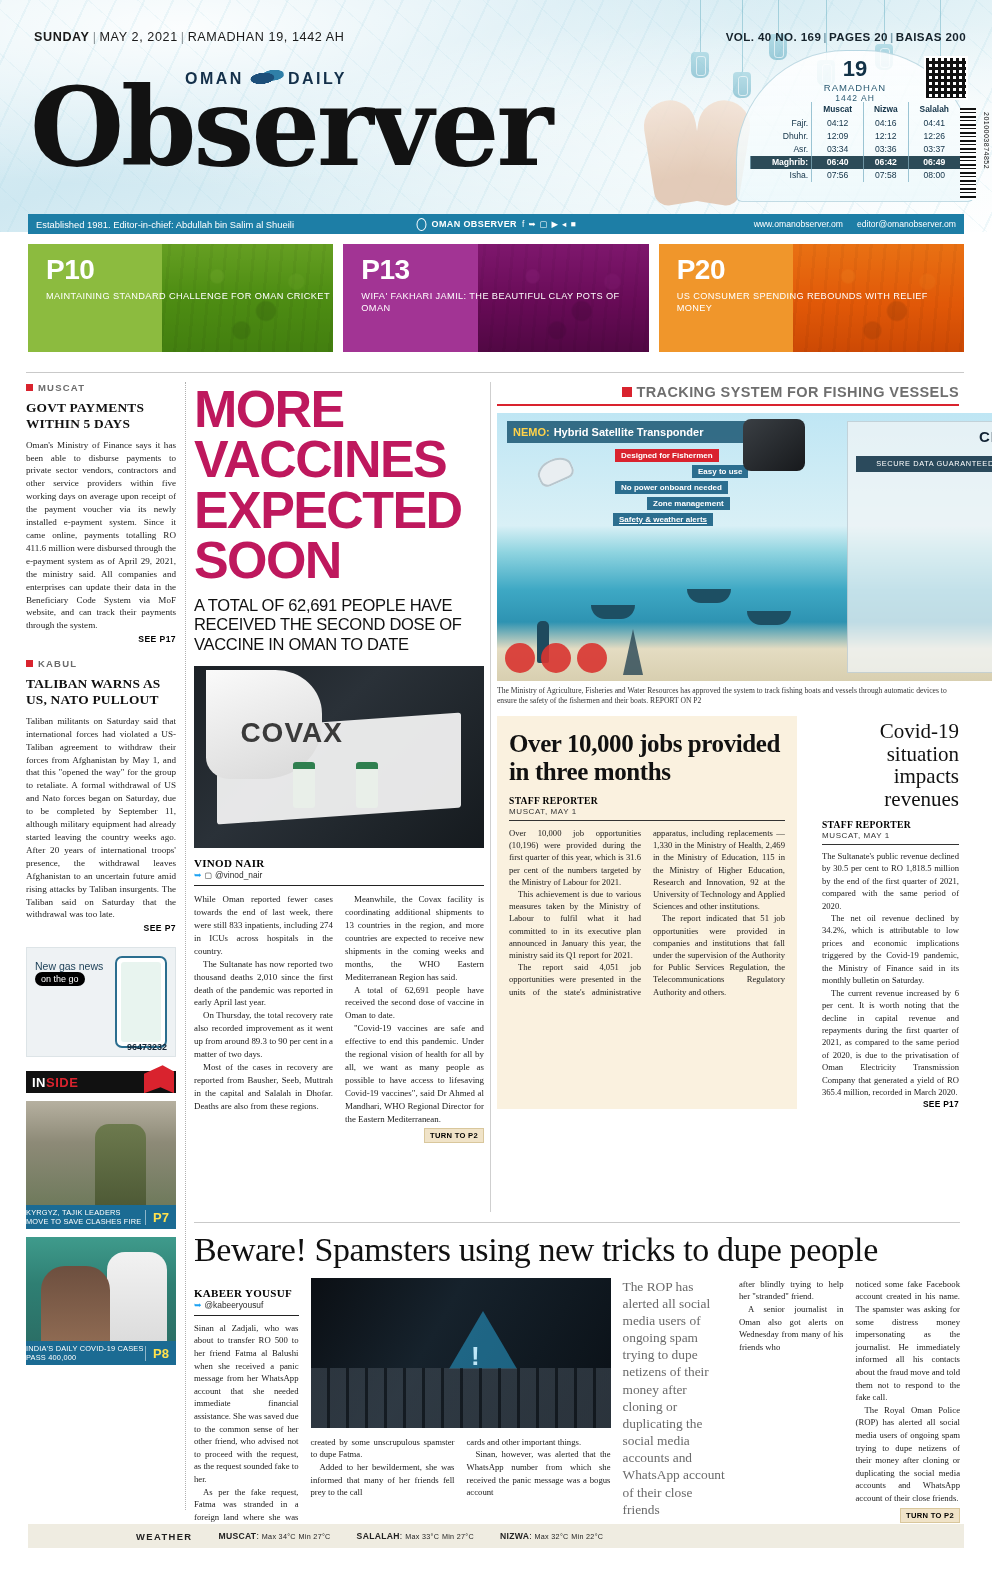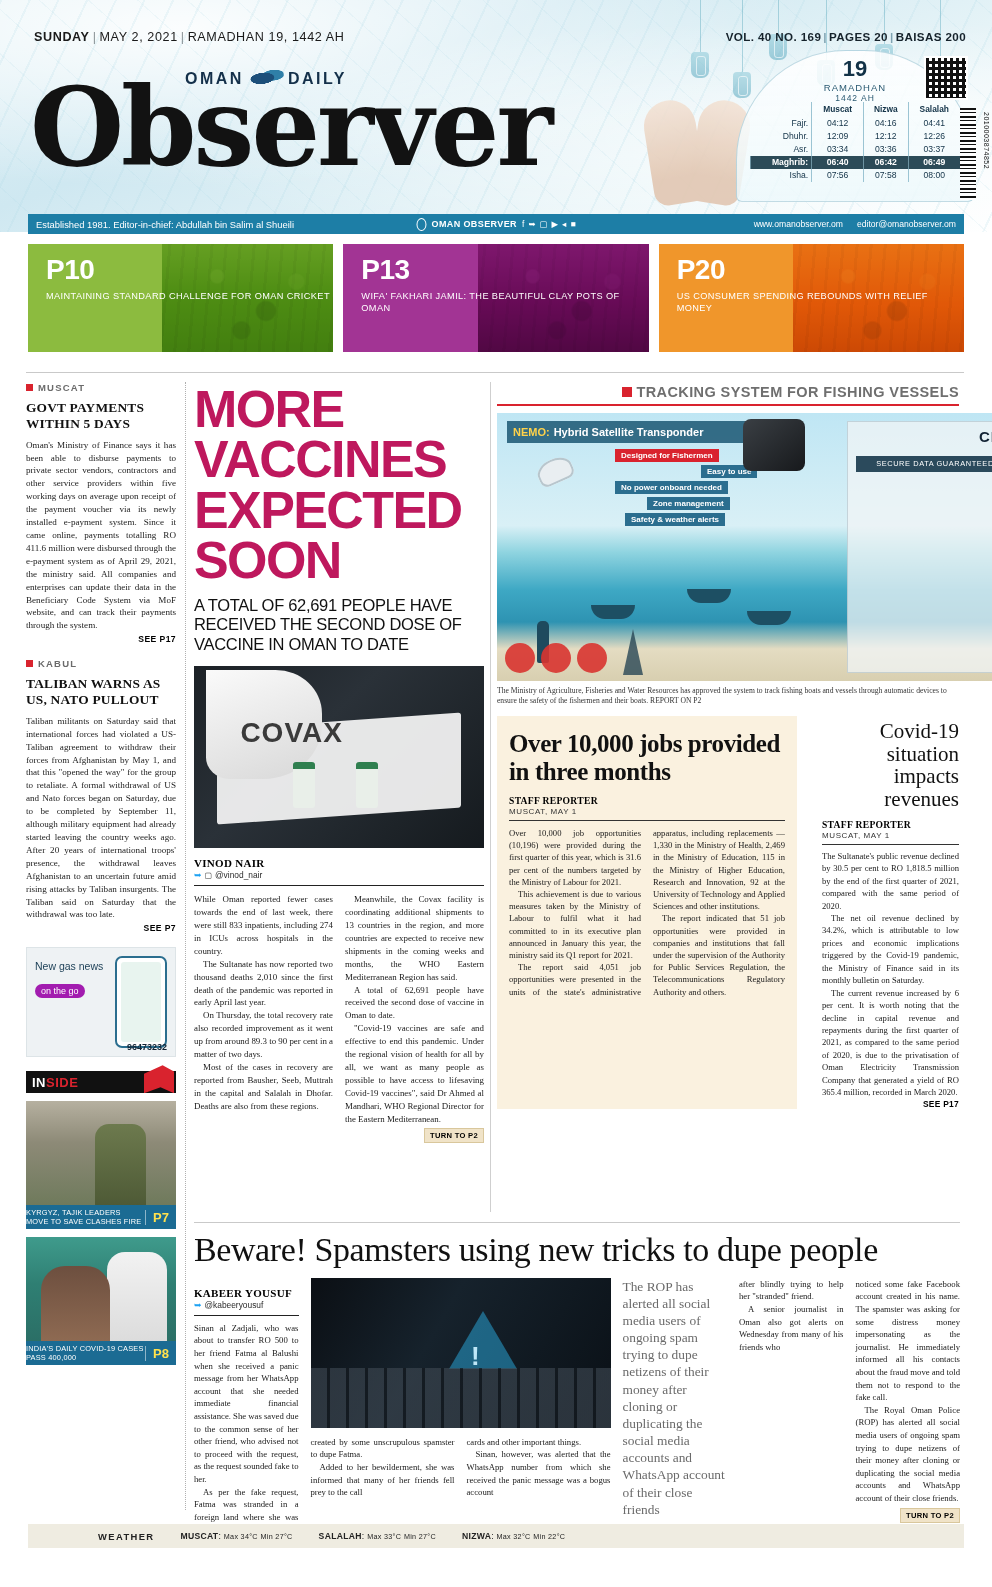--- a/index.html
+++ b/index.html
@@ -173,21 +173,21 @@
   .col-left{ position:absolute; left:26px; top:382px; width:150px; }
   .brief{ margin-bottom:14px;}
   .brief .kicker{ font-size:9.5px; font-weight:bold; letter-spacing:1.2px; color:#6b6b6b; display:flex; align-items:center; gap:5px;}
   .brief .kicker .sq{ width:7px;height:7px;background:#d9232e;display:inline-block;}
   .brief h3{ font-family:"Liberation Serif", serif; font-size:13.4px; font-weight:bold; color:#111; margin-top:7px; line-height:1.18; letter-spacing:.2px;}
   .brief p{ font-family:"Liberation Serif", serif; font-size:9.1px; line-height:1.42; color:#222; margin-top:7px; text-align:justify;}
   .brief .see{ font-size:8.6px; font-weight:bold; text-align:right; letter-spacing:.4px; margin-top:2px;}
 
   .adbox{ margin-top:10px; width:150px; height:110px; background:#eef2f4; border:1px solid #dde4e7; position:relative; overflow:hidden;}
   .adbox .t1{ position:absolute; left:8px; top:12px; font-size:10.5px; color:#1a3e55; line-height:1.2;}
-  .adbox .t2{ position:absolute; left:8px; top:36px; font-size:9px; color:#fff; background:#a21caf; padding:2px 6px; border-radius:9px;}
+  .adbox .t2{ position:absolute; left:8px; top:24px; font-size:9px; color:#fff; background:#000000; padding:2px 6px; border-radius:9px;}
   .adbox .phone{ position:absolute; right:8px; top:8px; width:52px; height:92px; background:#fff; border:2px solid #2b6e8f; border-radius:7px;}
   .adbox .phone .scr{ position:absolute; inset:4px; background:#e8f4ef; border-radius:3px;}
   .adbox .num{ position:absolute; right:8px; bottom:4px; font-size:9px; font-weight:bold; color:#123;}
 
   .inside-hd{ margin-top:14px; width:150px; height:22px; background:#111; position:relative;}
   .inside-hd .txt{ position:absolute; left:6px; top:4px; font-size:13px; font-weight:bold; letter-spacing:.5px;}
   .inside-hd .txt .w1{color:#fff;} .inside-hd .txt .w2{color:#d9232e;}
   .inside-hd .arrow{ position:absolute; right:2px; top:-6px; width:30px; height:28px;
      background:#d9232e; clip-path: polygon(0 30%, 62% 0, 100% 22%, 100% 100%, 55% 78%, 0 100%);}
 
@@ -289,21 +289,21 @@
   .bphoto .tri{position:absolute; left:46%; top:22%; width:0;height:0;
     border-left:34px solid transparent; border-right:34px solid transparent; border-bottom:58px solid rgba(40,160,210,.55);}
   .bphoto .bang{position:absolute; left:53.5%; top:42%; color:#bfe7f7; font-size:26px; font-weight:bold;}
   .bphoto .kbd{position:absolute; left:0; bottom:0; width:100%; height:40%;
     background: repeating-linear-gradient(90deg, rgba(60,70,80,.65) 0 16px, rgba(20,26,32,.8) 16px 19px);}
   .bquote{ width:146px; font-family:"Liberation Serif", serif; font-size:13.4px; line-height:1.28; color:#6a6a6a; }
   .bottom .turnto{ float:right; }
 
   
   .weather{ position:absolute; left:28px; top:1524px; width:936px; height:24px; background:#efece1;
-    display:flex; align-items:center; gap:26px; padding-left:70px; font-size:8.6px; letter-spacing:.3px; color:#222;}
+    display:flex; align-items:center; gap:26px; padding-left:108px; font-size:8.6px; letter-spacing:.3px; color:#222;}
   .weather .lbl{ font-weight:bold; letter-spacing:1.4px; font-size:9.4px;}
   .weather .it b{font-weight:bold;}
   .weather .it small{font-size:7.2px;}
 </style>
 </head>
 <body>
 
 <div class="page">
 
   <div class="masthead">
@@ -554,24 +554,24 @@
       <span class="t">TRACKING SYSTEM FOR FISHING VESSELS</span>
     </div>
     <div class="sec-rule"></div>
 
     <div class="track-img">
       <div class="banner">
         <em>NEMO:</em>
         <span>Hybrid Satellite Transponder</span>
       </div>
       <div class="rbtn" style="left:118px;top:36px;">Designed for Fishermen</div>
-      <div class="rbtn" style="left:204px;top:52px;background:#2b6e8f;">Easy to use</div>
+      <div class="rbtn" style="left:195px;top:52px;background:#2b6e8f;">Easy to use</div>
       <div class="rbtn" style="left:118px;top:68px;background:#2b6e8f;">No power onboard needed</div>
       <div class="rbtn" style="left:150px;top:84px;background:#2b6e8f;">Zone management</div>
-      <div class="rbtn" style="left:128px;top:100px;background:#2b6e8f;">Safety &amp; weather alerts</div>
+      <div class="rbtn" style="left:116px;top:100px;background:#2b6e8f;text-decoration:underline;">Safety &amp; weather alerts</div>
 
       <div class="device"></div>
       <div class="sat"></div>
       <div class="boat" style="left:94px;bottom:62px;"></div>
       <div class="boat" style="left:190px;bottom:78px;"></div>
       <div class="boat" style="left:250px;bottom:56px;"></div>
       <div class="person"></div>
       <div class="tower"></div>
       <div class="icnrow">
         <div class="icn"></div>

